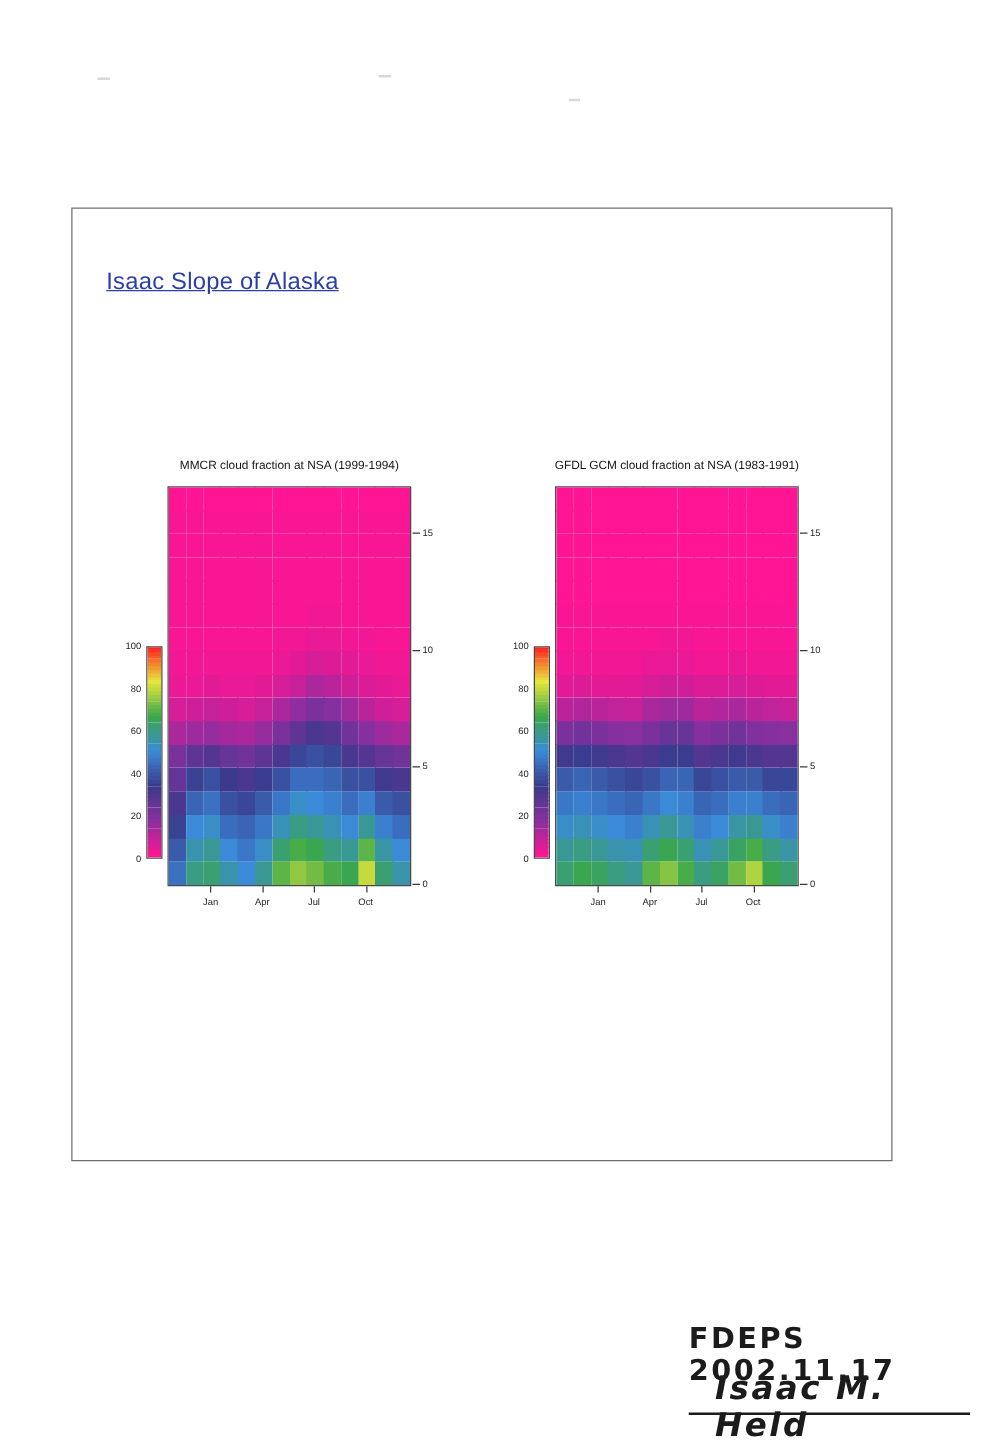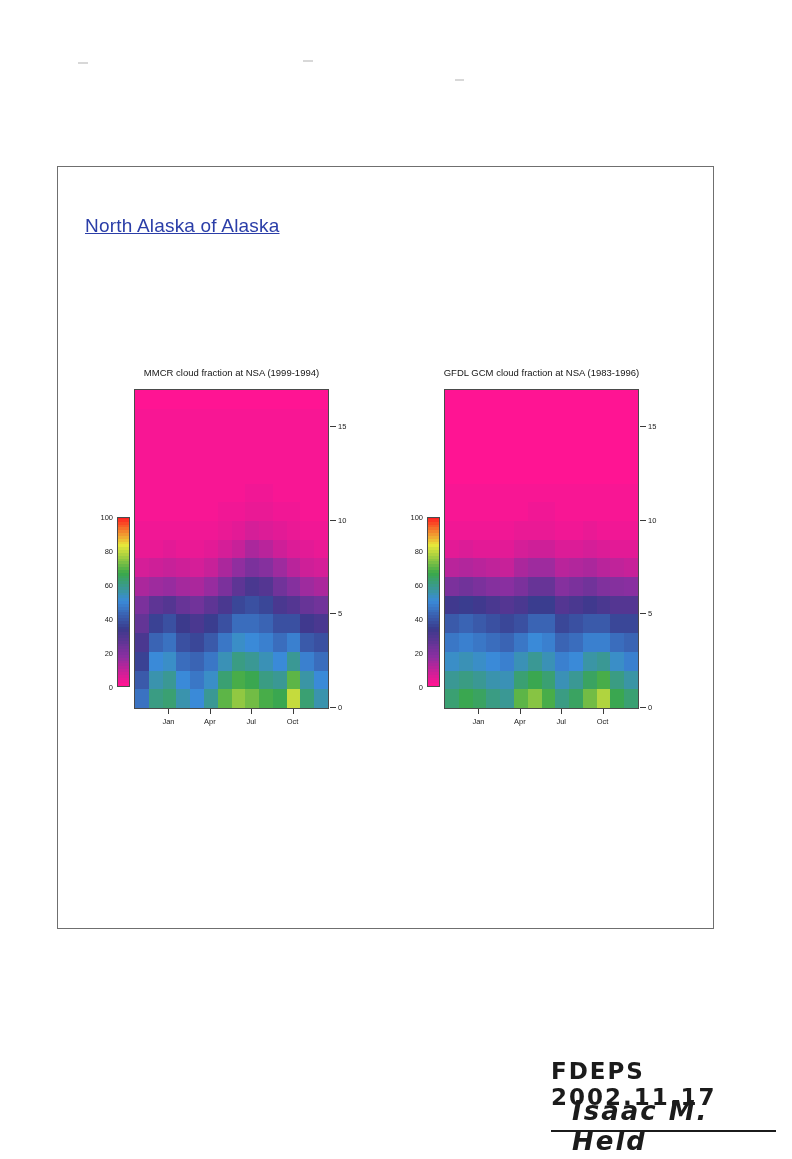--- a/index.html
+++ b/index.html
@@ -196,21 +196,21 @@
 </head>
 <body>
 
 <div class="speck" style="left:78px; top:62px; width:10px;"></div>
 <div class="speck" style="left:303px; top:60px; width:10px;"></div>
 <div class="speck" style="left:455px; top:79px; width:9px;"></div>
 <div class="speck" style="left:68px; top:266px; width:6px;"></div>
 
 <div class="slide-frame">
 
-  <div class="slide-title">North Alaska of Alaska</div>
+  <div class="slide-title">Isaac Slope of Alaska</div>
 
   <div class="panel left">
     <div class="panel-title">MMCR cloud fraction at NSA (1999-1994)</div>
 
     <div class="cbar-wrap">
       <div class="cbar" id="cbar-0">
           <div class="cbar-seg" style="bottom: 0px; height: 3.63333px; background: rgb(255, 20, 147);"></div>
           <div class="cbar-seg" style="bottom: 2.83333px; height: 3.63333px; background: rgb(243, 23, 148);"></div>
           <div class="cbar-seg" style="bottom: 5.66667px; height: 3.63333px; background: rgb(231, 25, 150);"></div>
           <div class="cbar-seg" style="bottom: 8.5px; height: 3.63333px; background: rgb(220, 28, 151);"></div>
@@ -565,21 +565,21 @@
         <div class="xtick" style="left: 75.8214px;"></div>
         <div class="xtick-label" style="left: 75.8214px;">Apr</div>
         <div class="xtick" style="left: 117.179px;"></div>
         <div class="xtick-label" style="left: 117.179px;">Jul</div>
         <div class="xtick" style="left: 158.536px;"></div>
         <div class="xtick-label" style="left: 158.536px;">Oct</div>
       </div>
   </div>
 
   <div class="panel right">
-    <div class="panel-title">GFDL GCM cloud fraction at NSA (1983-1996)</div>
+    <div class="panel-title">GFDL GCM cloud fraction at NSA (1983-1991)</div>
 
     <div class="cbar-wrap">
       <div class="cbar" id="cbar-1">
           <div class="cbar-seg" style="bottom: 0px; height: 3.63333px; background: rgb(255, 20, 147);"></div>
           <div class="cbar-seg" style="bottom: 2.83333px; height: 3.63333px; background: rgb(243, 23, 148);"></div>
           <div class="cbar-seg" style="bottom: 5.66667px; height: 3.63333px; background: rgb(231, 25, 150);"></div>
           <div class="cbar-seg" style="bottom: 8.5px; height: 3.63333px; background: rgb(220, 28, 151);"></div>
           <div class="cbar-seg" style="bottom: 11.3333px; height: 3.63333px; background: rgb(208, 31, 152);"></div>
           <div class="cbar-seg" style="bottom: 14.1667px; height: 3.63333px; background: rgb(196, 34, 154);"></div>
           <div class="cbar-seg" style="bottom: 17px; height: 3.63333px; background: rgb(184, 36, 155);"></div>

